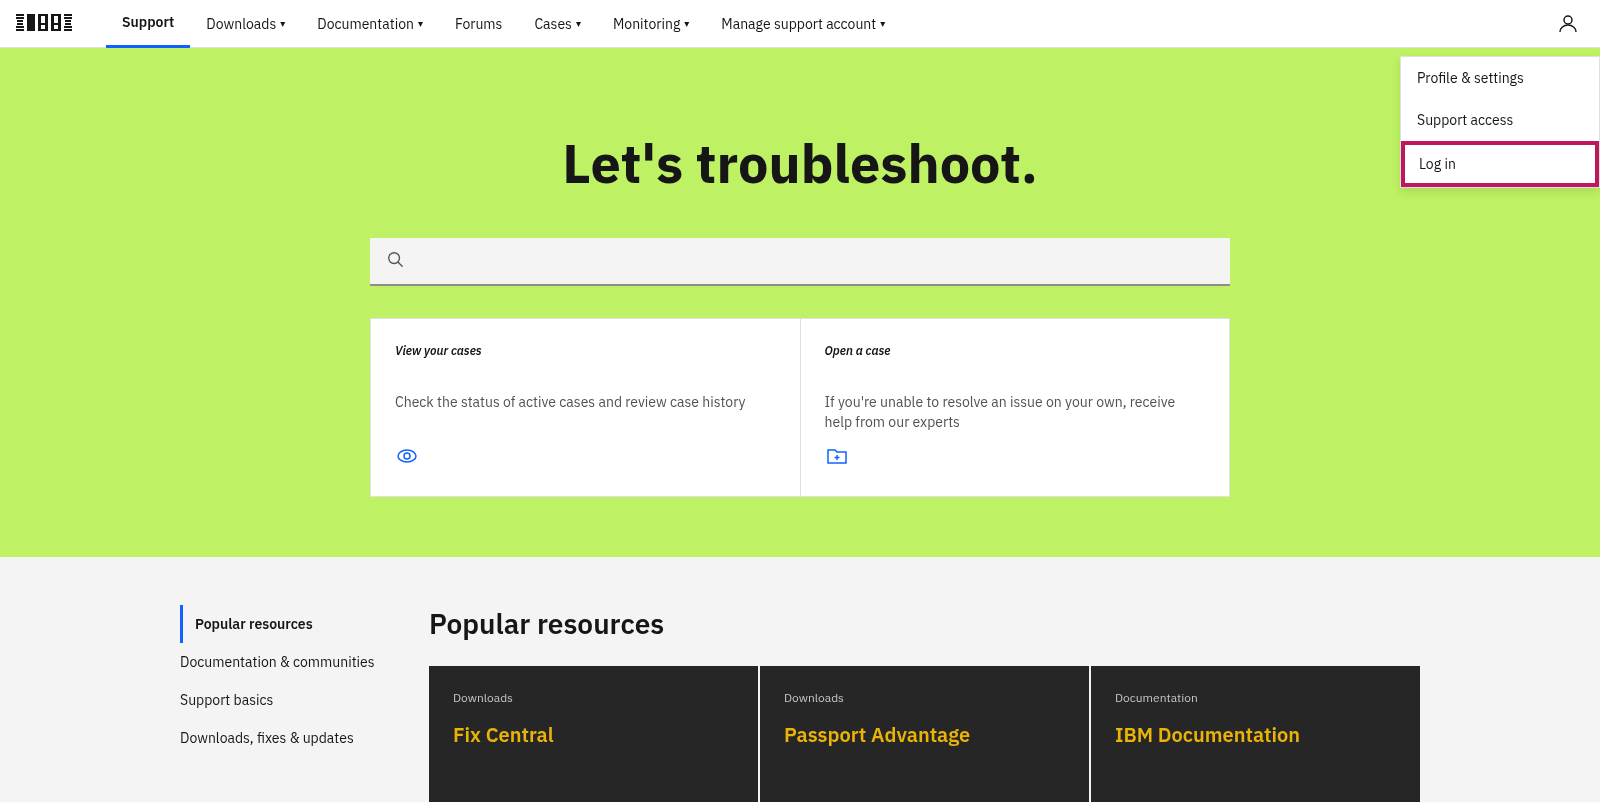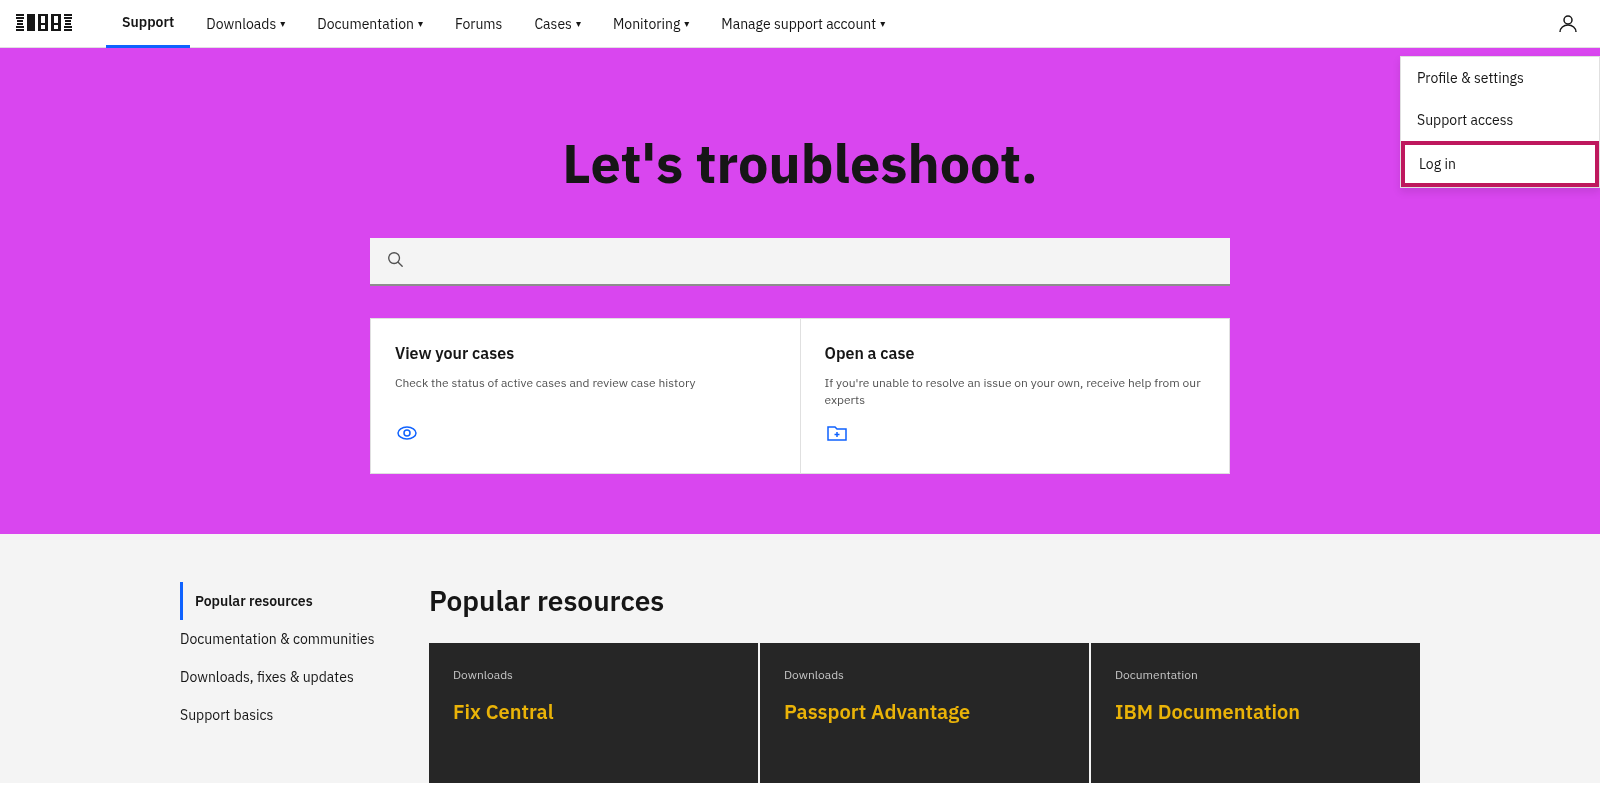--- a/index.html
+++ b/index.html
@@ -86,21 +86,21 @@
       border: 4px solid #be185d;
       padding: 10px 14px;
     }
 
     
     .hero {
       display: flex;
       flex-direction: column;
       align-items: center;
       padding: 80px 16px 60px;
-      background: #d946ef;
+      background: #bef264;
     }
     .hero-title {
       font-size: 54px;
       font-weight: 700;
       color: #161616;
       margin-bottom: 40px;
       text-align: center;
     }
     .search-bar {
       width: 100%;
@@ -136,27 +136,29 @@
       border: 1px solid #e0e0e0;
       padding: 24px;
       display: flex;
       flex-direction: column;
       gap: 12px;
       cursor: pointer;
       background: #fff;
     }
     .card:first-child { border-right: none; }
     .card-title {
-      font-size: 16px;
-      font-weight: 600;
+      font-size: 12px;
+      font-weight: 600;
+      font-style: italic;
     }
     .card-desc {
-      font-size: 12px;
+      font-size: 14px;
       color: #525252;
       line-height: 1.4;
+      margin-top: 23px;
     }
     .card-icon {
       margin-top: auto;
     }
     .card-icon svg { width: 24px; height: 24px; }
 
     
     .popular-section {
       background: #f4f4f4;
       padding: 48px 0 0;
@@ -341,22 +343,22 @@
     </div>
   </div>
 </section>
 
 <section class="popular-section">
   <div class="popular-inner">
 
     <aside class="popular-sidebar">
       <div class="popular-sidebar-item active">Popular resources</div>
       <div class="popular-sidebar-item">Documentation &amp; communities</div>
+      <div class="popular-sidebar-item">Support basics</div>
       <div class="popular-sidebar-item">Downloads, fixes &amp; updates</div>
-      <div class="popular-sidebar-item">Support basics</div>
     </aside>
 
     <div class="popular-content">
       <h2 class="popular-heading">Popular resources</h2>
       <div class="resource-cards">
         <div class="resource-card">
           <div class="resource-card-category">Downloads</div>
           <div class="resource-card-title">Fix Central</div>
         </div>
         <div class="resource-card">

